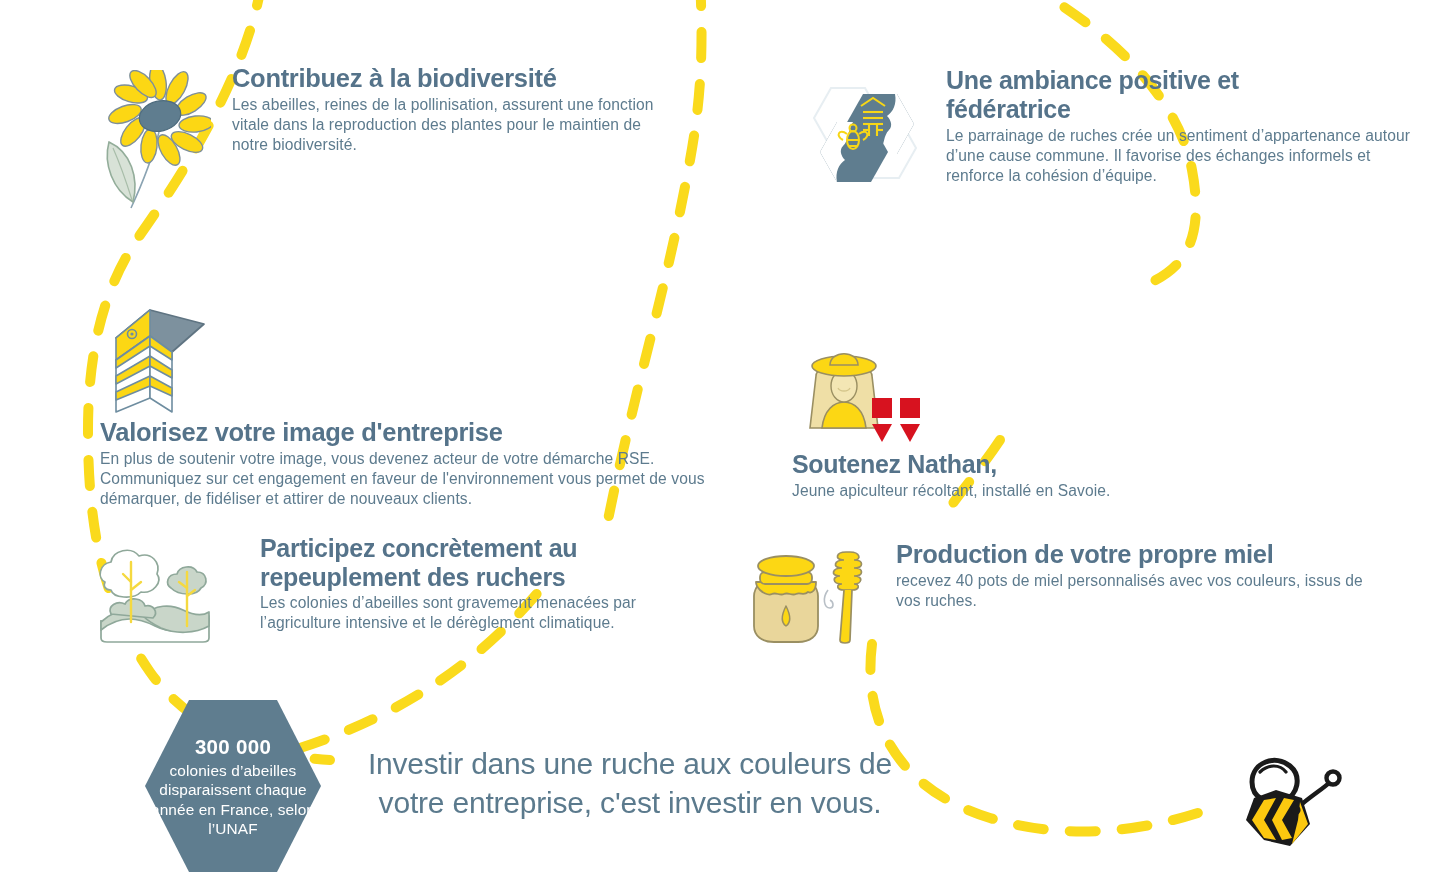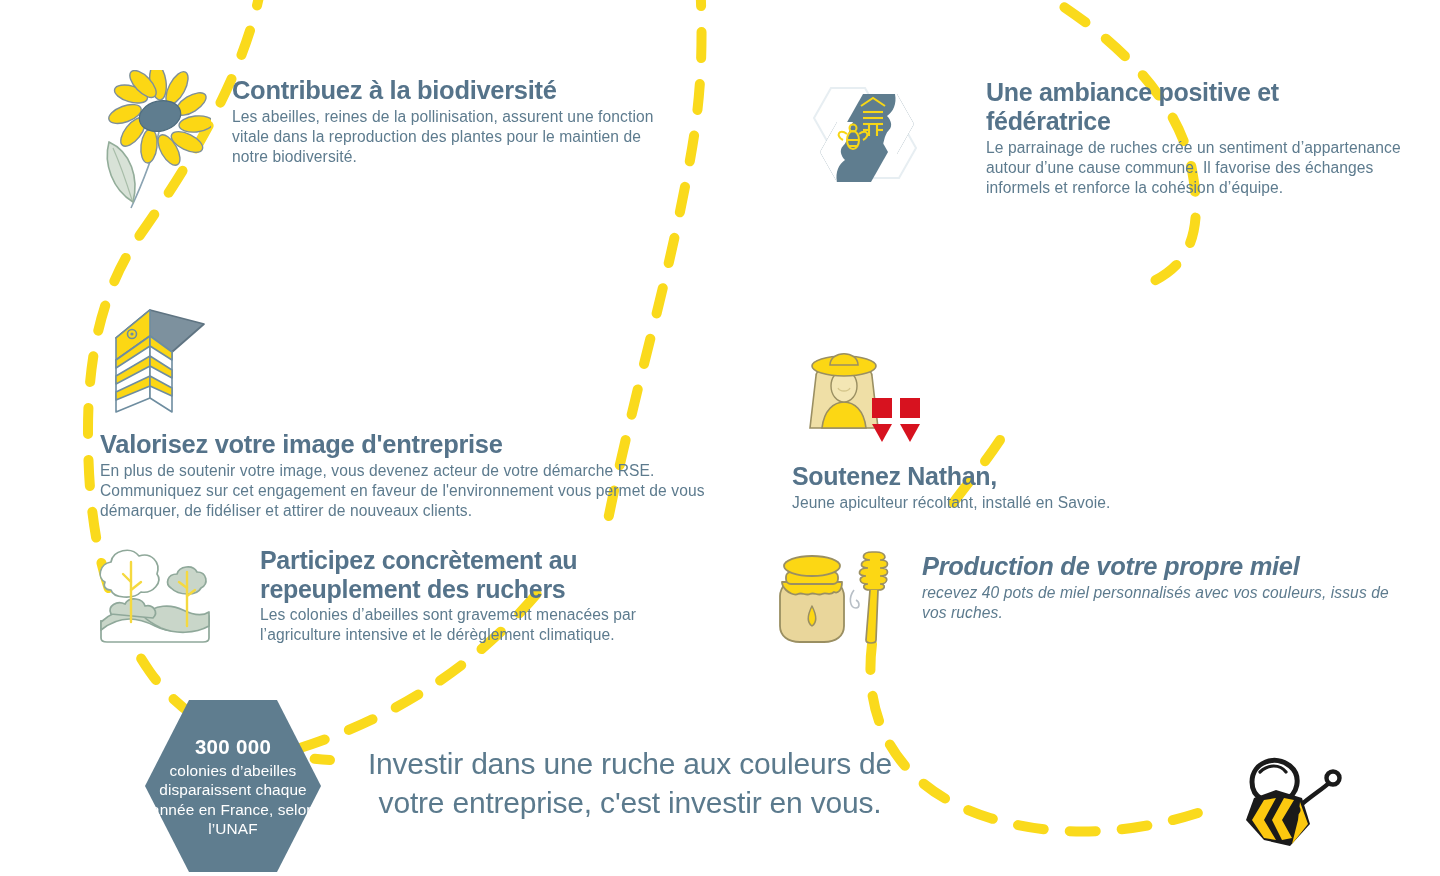--- a/index.html
+++ b/index.html
@@ -12,49 +12,49 @@
     position:relative;
   }
   #stage{position:relative;width:1440px;height:876px;}
 
   
   #path-layer{position:absolute;left:0;top:0;width:1440px;height:876px;z-index:1;pointer-events:none;}
 
   
   .feature{position:absolute;display:flex;align-items:flex-start;z-index:3;}
   .feature .icon-wrap{flex:0 0 auto;display:flex;align-items:flex-start;justify-content:center;}
-  .feature .txt{flex:1 1 auto;margin-top:12px;}
+  .feature .txt{flex:1 1 auto;}
   .f-title{
     color:#55738a;
     font-weight:bold;
     font-size:25.5px;
     line-height:1.12;
     letter-spacing:-0.3px;
     margin:0 0 2px 0;
   }
   .f-body{
     color:#5d7b8e;
     font-size:15.6px;
     line-height:1.29;
     margin:0;
     letter-spacing:0.1px;
   }
 
   
   #feat-biodiversite{left:96px;top:64px;width:560px;}
   #feat-biodiversite .icon-wrap{width:120px;margin-right:16px;padding-top:6px;}
-  #feat-ambiance{left:798px;top:66px;width:620px;gap:40px;}
+  #feat-ambiance{left:798px;top:66px;width:620px;}
   #feat-ambiance .icon-wrap{width:130px;margin-right:18px;padding-top:12px;}
   #feat-image{left:100px;top:296px;width:640px;flex-direction:column;}
   #feat-image .icon-wrap{width:120px;margin-right:18px;padding-top:6px;}
   #feat-nathan{left:792px;top:330px;width:600px;flex-direction:column;}
   #feat-nathan .icon-wrap{width:135px;margin-right:16px;padding-top:6px;}
   #feat-repeuplement{left:88px;top:534px;width:580px;gap:28px;}
   #feat-repeuplement .icon-wrap{width:130px;margin-right:14px;padding-top:8px;}
-  #feat-miel{left:764px;top:540px;width:640px;font-style:italic;}
+  #feat-miel{left:738px;top:540px;width:640px;}
   #feat-miel .icon-wrap{width:140px;margin-right:18px;padding-top:4px;}
 
   #feat-ambiance .f-title{font-size:25px;line-height:1.15;}
   #feat-nathan .f-title{font-size:25px;line-height:1.14;}
   #feat-repeuplement .f-title{font-size:25px;line-height:1.14;}
 
   
   #stat-hex{
     position:absolute;left:145px;top:700px;width:176px;height:172px;z-index:4;
     display:flex;align-items:center;justify-content:center;

